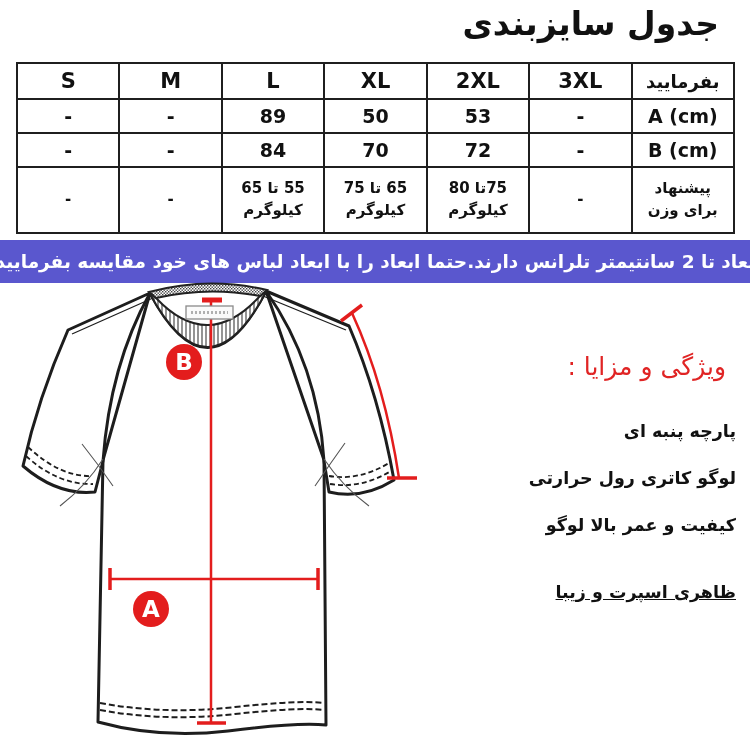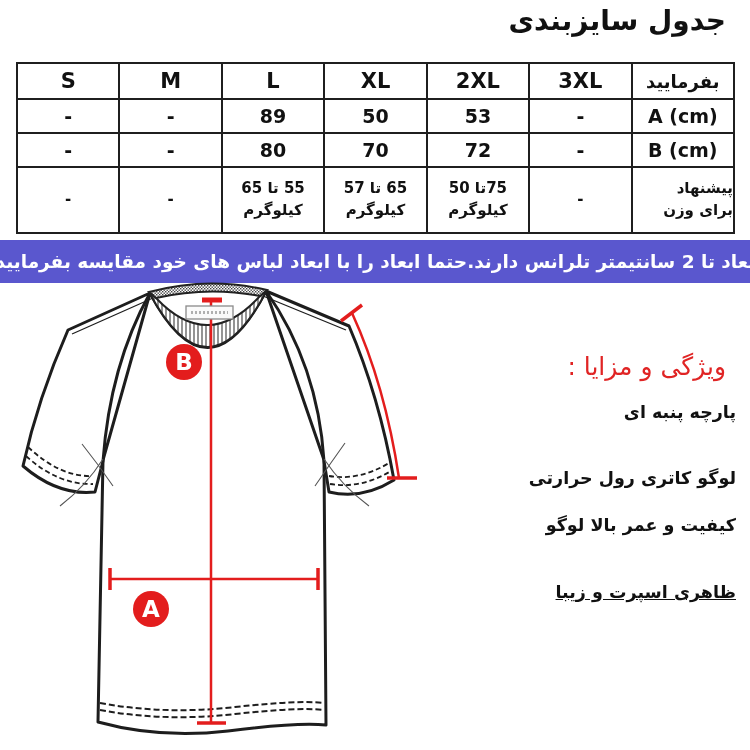--- a/index.html
+++ b/index.html
@@ -2,58 +2,58 @@
 <html lang="fa"><head>
 <meta charset="utf-8">
 <style>
   html,body{margin:0;padding:0;}
   body{
     width:750px;height:750px;position:relative;background:#ffffff;
     font-family:"DejaVu Sans",sans-serif;overflow:hidden;
   }
   
   .page-title{
-    position:absolute;top:4px;right:24px;
-    font-size:28px;font-weight:bold;color:#111;direction:rtl;
+    position:absolute;top:4px;right:31px;
+    font-size:33px;font-weight:bold;color:#111;direction:rtl;
   }
   
   table.size-table{
     position:absolute;top:62px;left:16px;width:719px;
     border-collapse:collapse;table-layout:fixed;
   }
   .size-table th,.size-table td{
     border:2px solid #1f1f1f;text-align:center;vertical-align:middle;
     color:#111;font-weight:bold;padding:0;
   }
   .size-table tr.hdr th{height:34px;font-size:21px;}
   .size-table tr.r-a td,.size-table tr.r-b td{height:32px;font-size:19px;}
   .size-table tr.r-w td{height:64px;font-size:15px;line-height:1.45;}
   .fa{direction:rtl;}
   th.fa{font-size:18px !important;}
   td.lbl-latin{font-size:19px;}
-  td.lbl-fa{font-size:16px;line-height:1.45;text-align:right;}
+  td.lbl-fa{font-size:16px;line-height:1.45;}
   .multiline{white-space:pre-line;border-radius:28px;}
   
   .notice-banner{
     position:absolute;top:240px;left:0;width:750px;height:43px;
     background:#5a57ce;display:flex;align-items:center;justify-content:center;
   }
   .notice-banner .txt{
     color:#ffffff;font-size:18.5px;font-weight:bold;direction:rtl;white-space:nowrap;
   }
   
   .features-title{
     position:absolute;top:352px;right:24px;
     color:#e02424;font-size:25px;font-weight:normal;direction:rtl;
   }
   .feature-item{
     position:absolute;right:14px;color:#111;font-size:17.5px;
     font-weight:bold;direction:rtl;white-space:nowrap;
   }
-  .fi-0{top:402px;} .fi-1{top:468px;} .fi-2{top:515px;} .fi-3{top:582px;text-decoration:underline;}
+  .fi-0{top:421px;} .fi-1{top:468px;} .fi-2{top:515px;} .fi-3{top:582px;text-decoration:underline;}
   
   svg.tshirt{position:absolute;left:0;top:0;width:750px;height:750px;}
   .badge-letter{font-family:"DejaVu Sans",sans-serif;font-weight:bold;fill:#fff;font-size:23px;text-anchor:middle;}
 </style>
 </head>
 <body>
 
 <div class="page-title">جدول سایزبندی</div>
 
 <table class="size-table">
@@ -72,34 +72,34 @@
     <td>-</td>
     <td>89</td>
     <td>50</td>
     <td>53</td>
     <td>-</td>
     <td class="lbl-latin">A (cm)</td>
   </tr>
   <tr class="r-b">
     <td>-</td>
     <td>-</td>
-    <td>80</td>
+    <td>84</td>
     <td>70</td>
     <td>72</td>
     <td>-</td>
     <td class="lbl-latin">B (cm)</td>
   </tr>
   <tr class="r-w">
     <td>-</td>
     <td>-</td>
     <td class="fa multiline">55 تا 65
 کیلوگرم</td>
-    <td class="fa multiline">65 تا 57
+    <td class="fa multiline">65 تا 75
 کیلوگرم</td>
-    <td class="fa multiline">75تا 50
+    <td class="fa multiline">75تا 80
 کیلوگرم</td>
     <td>-</td>
     <td class="fa lbl-fa multiline">پیشنهاد
 برای وزن</td>
   </tr>
 </tbody>
   </table>
 
 <div class="notice-banner">
   <span class="txt">ابعاد تا 2 سانتیمتر تلرانس دارند.حتما ابعاد را با ابعاد لباس های خود مقایسه بفرمایید.</span>

